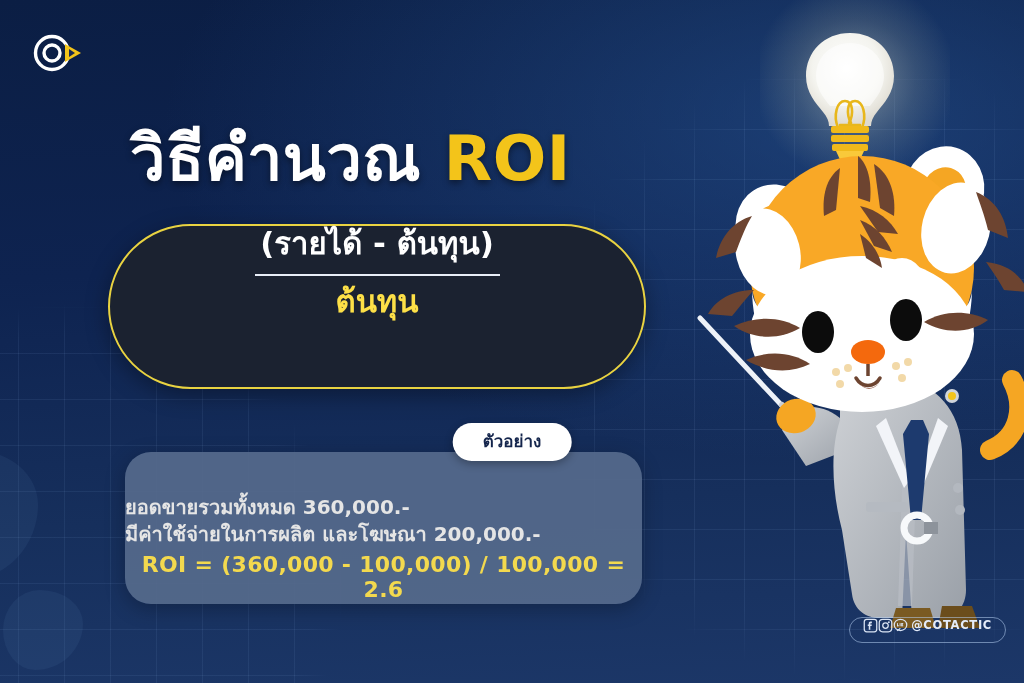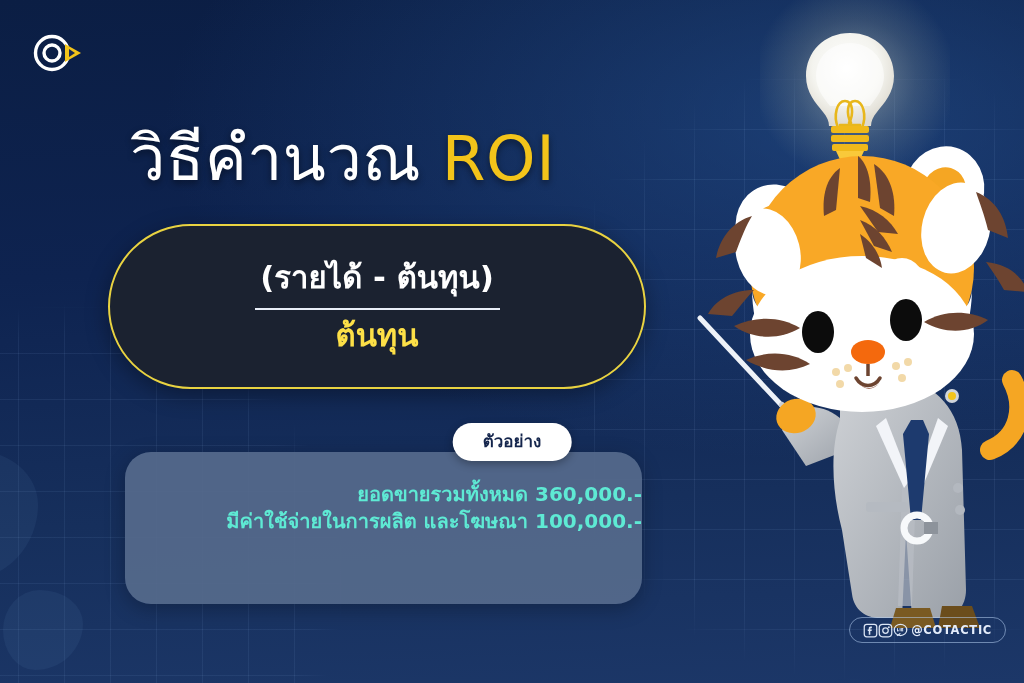--- a/index.html
+++ b/index.html
@@ -48,35 +48,35 @@
   }
   
   .land{ position:absolute; background:rgba(125,170,225,.085); border-radius:46% 54% 60% 40%/50% 42% 58% 50%; }
 
   
   #logo{ position:absolute; left:28px; top:30px; width:62px; height:46px; }
 
   
   #title{
     position:absolute; left:130px; top:108px;
-    font-size:63px; font-weight:400; letter-spacing:.5px;
+    font-size:63px; font-weight:700; letter-spacing:.5px;
     color:#ffffff; white-space:nowrap;
     text-shadow:0 3px 7px rgba(0,0,0,.45);
   }
   #title .roi{ color:#f3c41a; }
 
   
   #formula-box{
     position:absolute; left:108px; top:224px;
     width:538px; height:165px;
     background:#1b2230;
     border:2.5px solid #e9d341;
     border-radius:84px;
     display:flex; flex-direction:column;
-    align-items:center; justify-content:center;
+    align-items:center; justify-content:flex-start;
     box-shadow:0 6px 22px rgba(0,0,0,.35);
   }
   #numerator{
     color:#fff; font-size:31px; font-weight:700;
     line-height:1.15; margin-bottom:6px;
   }
   #fraction-bar{
     width:245px; height:2px; background:#e9eef7; margin:6px 0 8px;
   }
   #denominator{
@@ -93,22 +93,22 @@
   }
   #example-badge{
     position:absolute; left:50%; top:423px; transform:translateX(-50%);
     background:#ffffff; color:#14254c;
     font-size:17px; font-weight:700;
     padding:4px 30px 7px; border-radius:26px;
     box-shadow:0 3px 9px rgba(0,0,0,.3);
     white-space:nowrap;
   }
   #example-lines{
-    position:absolute; left:0; right:0; top:29px;
-    text-align:right; color:#5eead4;
+    position:absolute; left:0; right:0; top:42px;
+    text-align:left; color:#e5e5e5;
     font-size:20px; font-weight:700; line-height:1.35;
   }
   #roi-result{
     position:absolute; left:0; right:0; top:100px;
     text-align:center; color:#f3d94e;
     font-size:22px; font-weight:700; letter-spacing:.3px;
   }
 
   
   #bulb{ position:absolute; left:795px; top:25px; width:110px; height:150px; }
@@ -120,21 +120,21 @@
 
   
   #mascot{ position:absolute; left:690px; top:120px; width:340px; height:510px; }
 
   
   #social-badge{
     position:absolute; right:18px; bottom:40px;
     height:26px; padding:0 13px;
     border:1px solid rgba(180,205,240,.55);
     border-radius:14px;
-    display:flex; align-items:center; 
+    display:flex; align-items:flex-start; 
   }
   #social-badge .sico{ width:15px; height:15px; display:block; }
   #social-handle{
     color:#e4ecfa; font-size:11.5px; font-weight:700;
     letter-spacing:.7px; margin-left:3px;
   }
 </style>
 </head>
 <body>
 
@@ -165,22 +165,23 @@
 
   <div id="formula-box">
     <div id="numerator">(รายได้ - ต้นทุน)</div>
     <div id="fraction-bar"></div>
     <div id="denominator">ต้นทุน</div>
   </div>
 
   <div id="example-card">
     <div id="example-lines">
       <div>ยอดขายรวมทั้งหมด 360,000.-</div>
-      <div>มีค่าใช้จ่ายในการผลิต และโฆษณา 100,000.-</div>
+      <div>มีค่าใช้จ่ายในการผลิต และโฆษณา 200,000.-</div>
     </div>
+    <div id="roi-result">ROI = (360,000 - 100,000) / 100,000 = 2.6</div>
   </div>
   <div id="example-badge">ตัวอย่าง</div>
 
   <div id="bulb-glow"></div>
   <div id="bulb">
     <svg viewBox="0 0 110 150" width="110" height="150">
       <defs>
         <radialGradient id="glassg" cx="46%" cy="38%" r="62%">
           <stop offset="0%" stop-color="#ffffff"></stop>
           <stop offset="62%" stop-color="#f4f4ef"></stop>

